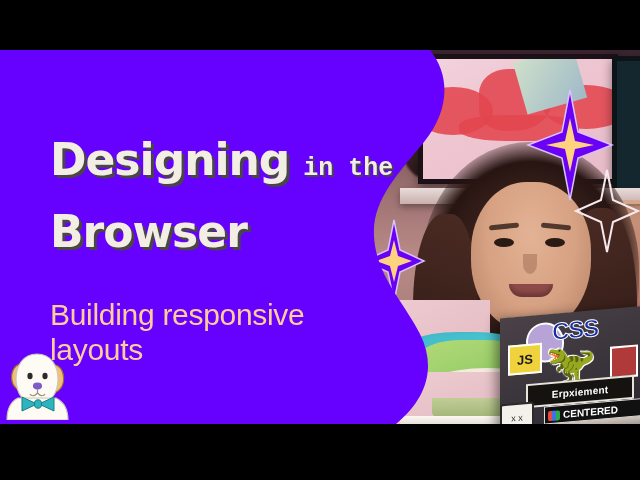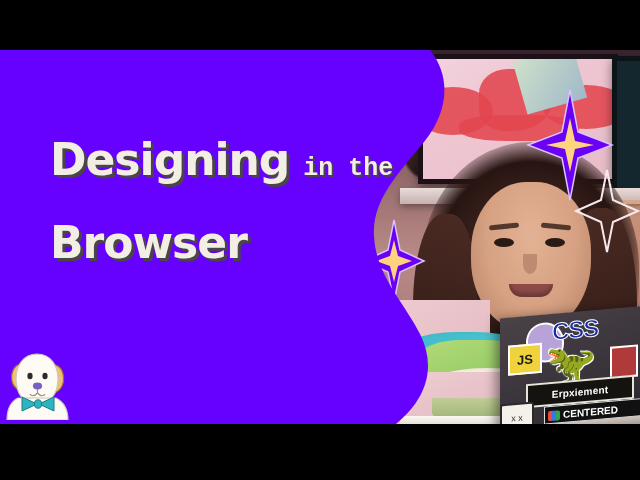--- a/index.html
+++ b/index.html
@@ -231,23 +231,24 @@
                  C436,316 428,348 396,374
                  L0,374 Z" fill="#6600FF"></path>
       </svg>
     </div>
 
     <div id="text-layer">
       <div class="ttl-row" style="left:22px;top:34px;">
         <span class="ttl" id="ttl1">Designing</span>
         <span id="ttl-small">in the</span>
       </div>
-      <div class="ttl-row" style="left:22px;top:117px;">
+      <div class="ttl-row" style="left:22px;top:106px;">
         <span class="ttl" id="ttl2">Browser</span>
       </div>
+      <div id="sub">Building responsive layouts</div>
     </div>
 
     <svg id="logo" viewBox="0 0 66 72">
       <g>
         <path d="M10 18 C4 24 4 36 11 41 C18 46 24 38 23 28 C22 20 16 14 10 18 Z" fill="#F0C07A" stroke="#9d6b2f" stroke-width="1.2"></path>
       </g>
       <g>
         <path d="M52 18 C59 23 60 37 52 43 C45 48 40 39 41 29 C42 21 47 15 52 18 Z" fill="#F0C07A" stroke="#9d6b2f" stroke-width="1.2"></path>
       </g>
       <path d="M31 6 C45 6 52 18 52 31 C52 46 44 56 31 56 C18 56 10 46 10 31 C10 18 17 6 31 6 Z" fill="#FDFBF4" stroke="#cfc6b4" stroke-width="1.2"></path>

